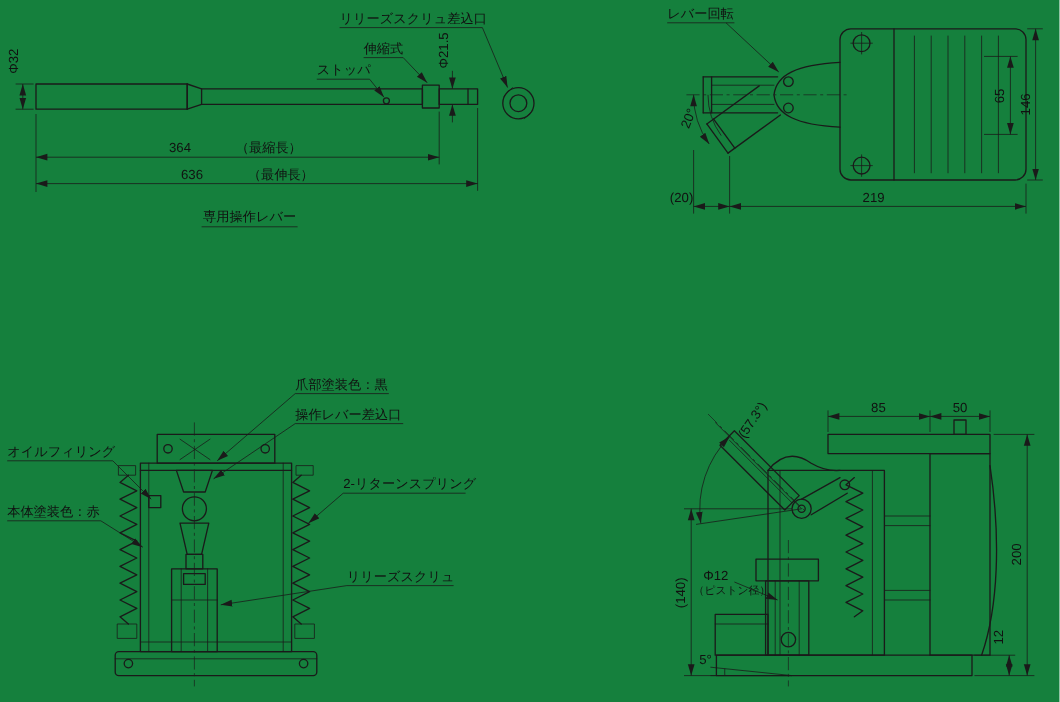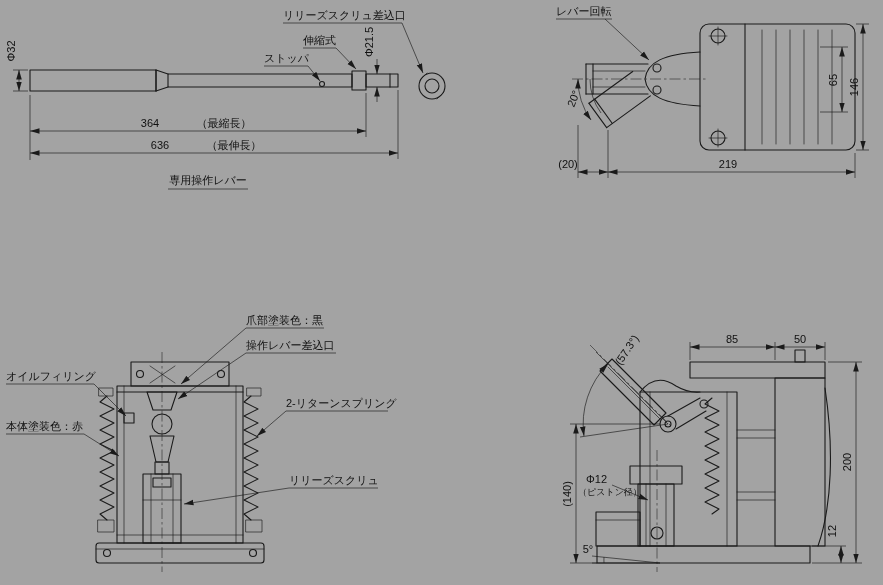--- a/index.html
+++ b/index.html
@@ -1,16 +1,16 @@
 <!DOCTYPE html>
 <html><head>
 <meta charset="utf-8">
 <style>
   html,body{margin:0;padding:0;background:#ffffff;}
-  .canvas{position:relative;width:883px;height:585px;background:#a3a3a3;
+  .canvas{position:relative;width:883px;height:585px;background:#15803d;
           font-family:"Liberation Sans","DejaVu Sans",sans-serif;overflow:hidden;}
   svg{display:block;}
   .ol{stroke:#1a1a1a;stroke-width:1.1;fill:none;stroke-linecap:round;stroke-linejoin:round;}
   .tl{stroke:#1a1a1a;stroke-width:0.65;fill:none;}
   .cl{stroke:#1a1a1a;stroke-width:0.55;fill:none;stroke-dasharray:11 3 2.5 3;}
   text{fill:#111;font-size:11px;stroke:none;font-family:inherit;}
   .sm{font-size:9px;}
 </style>
 </head>
 <body>

